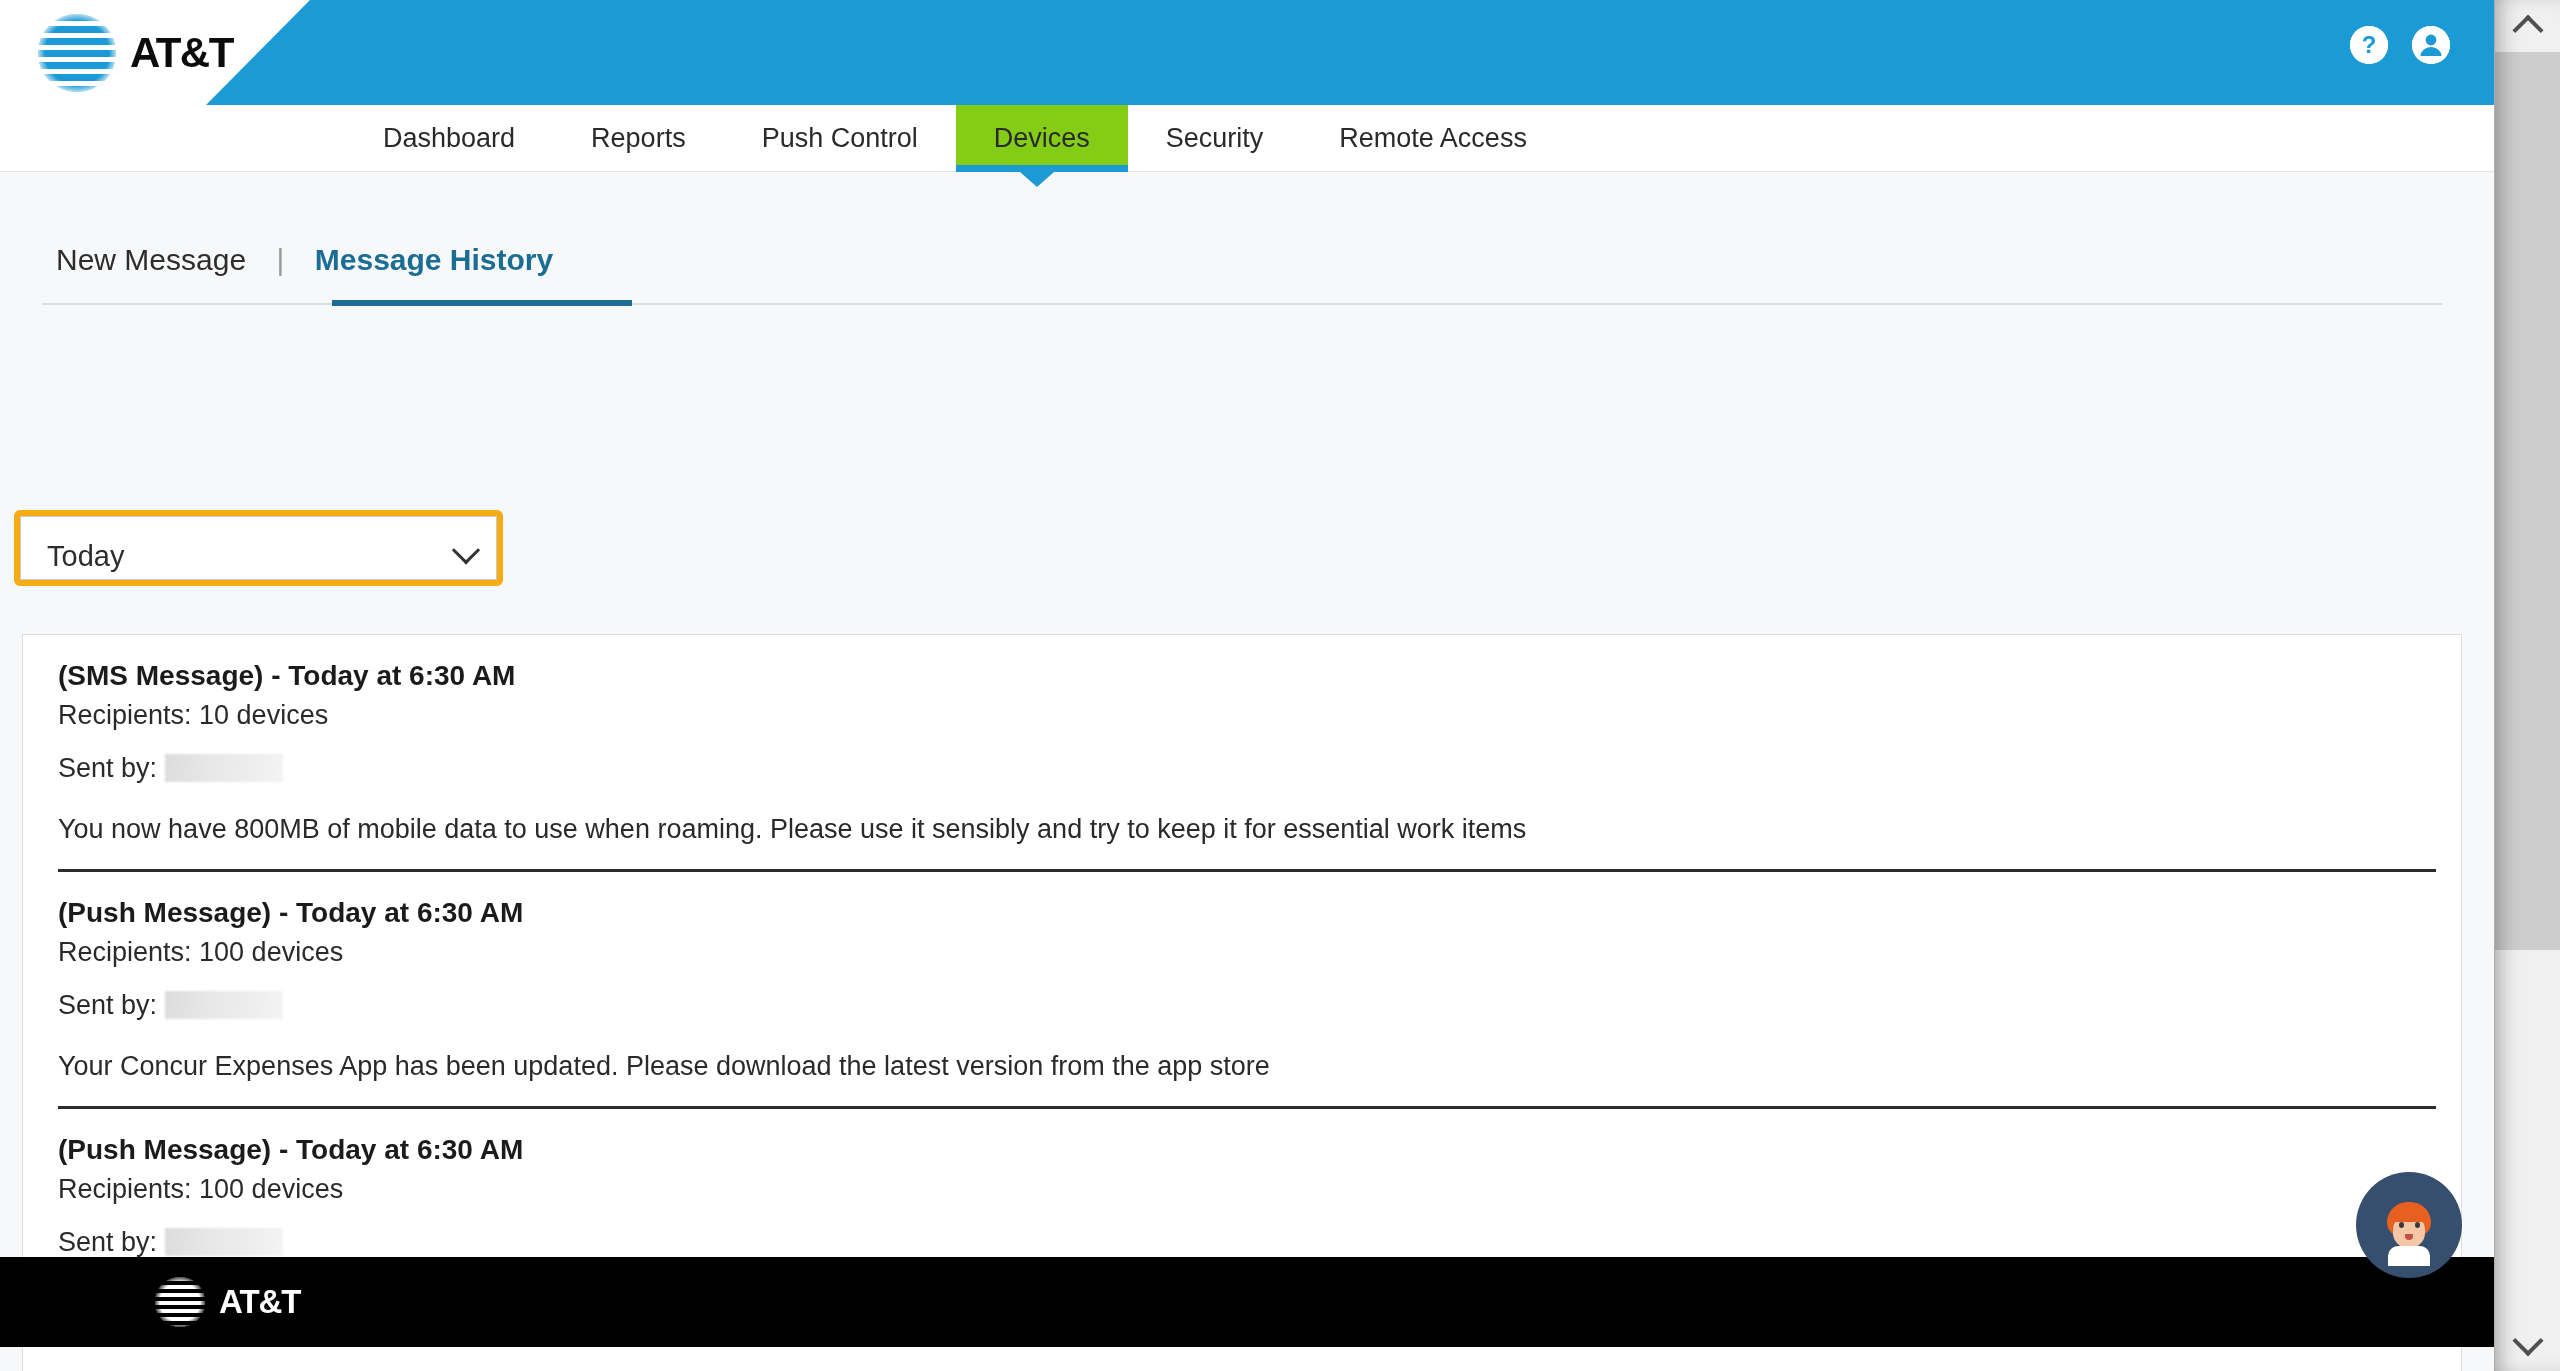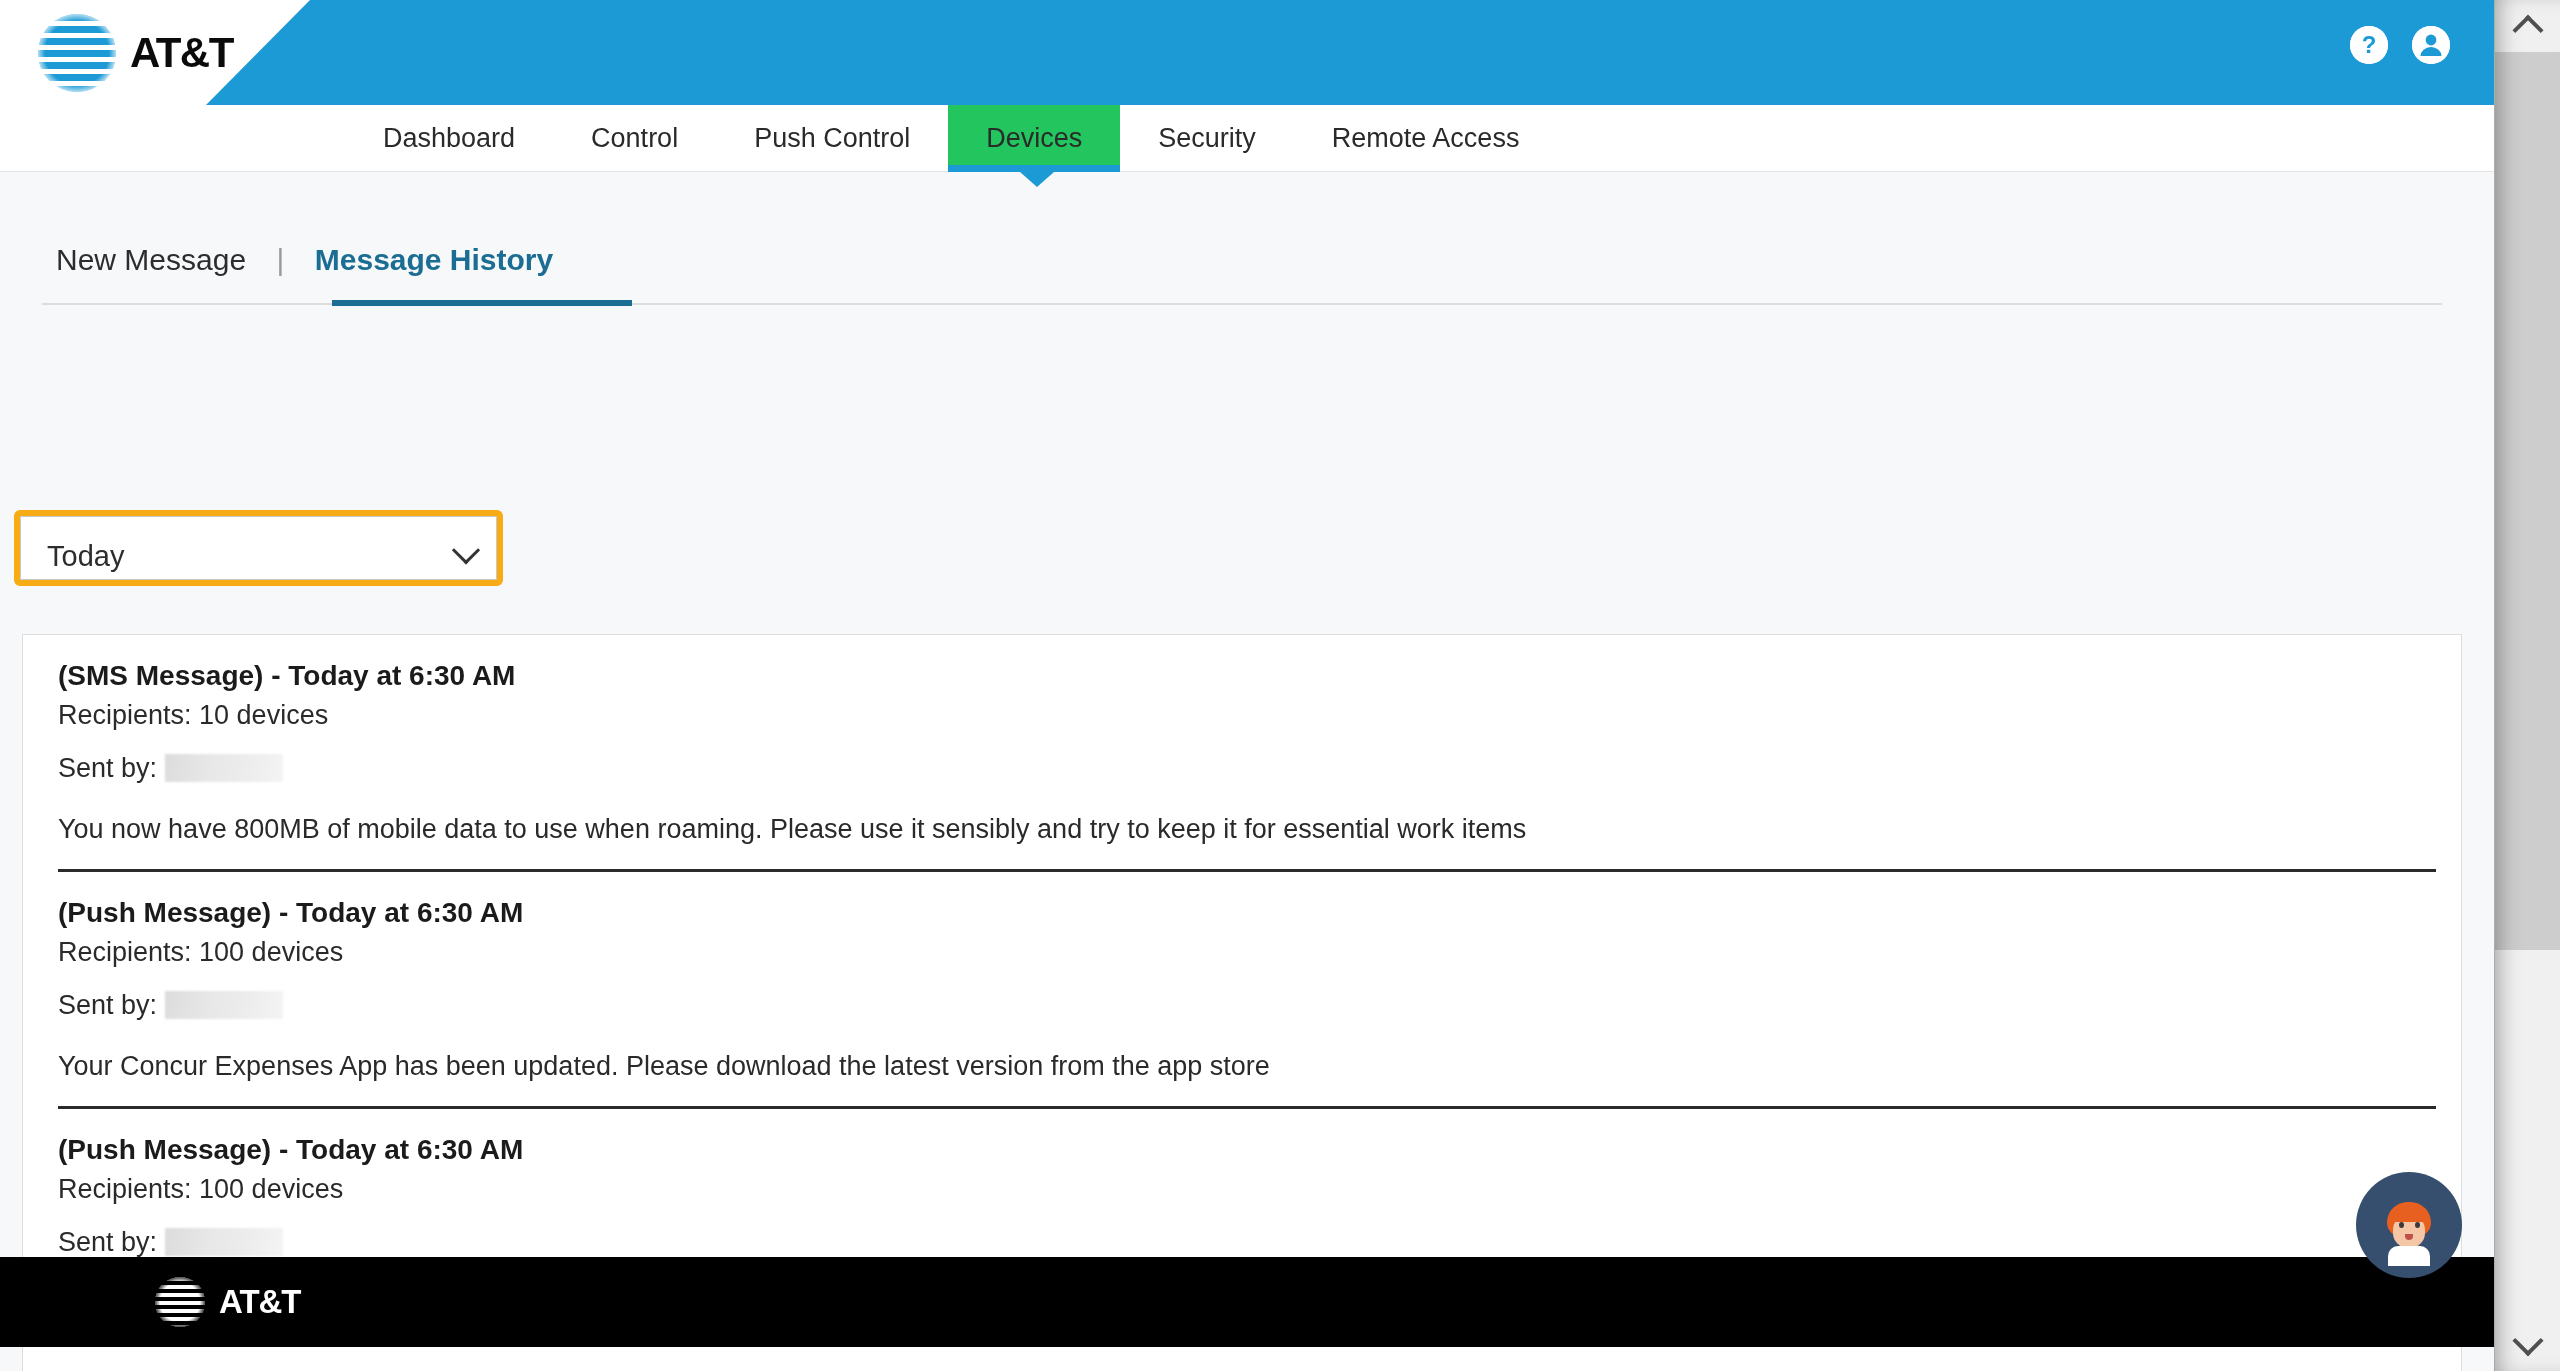--- a/index.html
+++ b/index.html
@@ -67,21 +67,21 @@
   .mainnav {
     position: absolute; left: 0; top: 105px; width: 2494px; height: 67px;
     background: #ffffff; border-bottom: 1px solid #e3e3e3;
     display: flex; align-items: stretch; padding-left: 345px;
   }
   .navitem {
     position: relative; display: flex; align-items: center;
     padding: 0 38px; font-size: 27px; color: #2a2a2a; cursor: pointer;
     white-space: nowrap;
   }
-  .navitem.active { background: #22c55e; }
+  .navitem.active { background: #84cc16; }
   .navitem.active::after {
     content: ""; position: absolute; left: 0; right: 0; bottom: -1px;
     height: 7px; background: #1b9ad6;
   }
   .nav-arrow {
     position: absolute; left: 50%; transform: translateX(-50%);
     top: 172px; width: 0; height: 0;
     border-left: 17px solid transparent; border-right: 17px solid transparent;
     border-top: 15px solid #1b9ad6; z-index: 6;
   }
@@ -221,21 +221,21 @@
             <circle cx="19" cy="19" r="19" fill="#ffffff"></circle>
             <circle cx="19" cy="14" r="5.4" fill="#1b9ad6"></circle>
             <path d="M8.5 30 a10.5 9 0 0 1 21 0 z" fill="#1b9ad6"></path>
           </svg>
         </div>
       </div>
     </div>
 
     <div class="mainnav">
       <div class="navitem">Dashboard</div>
-      <div class="navitem">Control</div>
+      <div class="navitem">Reports</div>
       <div class="navitem">Push Control</div>
       <div class="navitem active" id="nav-devices">Devices</div>
       <div class="navitem">Security</div>
       <div class="navitem">Remote Access</div>
     </div>
     <div class="nav-arrow" id="nav-arrow" style="left: 1037.23px; transform: translateX(-50%);"></div>
 
     <div class="content">
 
       <div class="subtabs">

